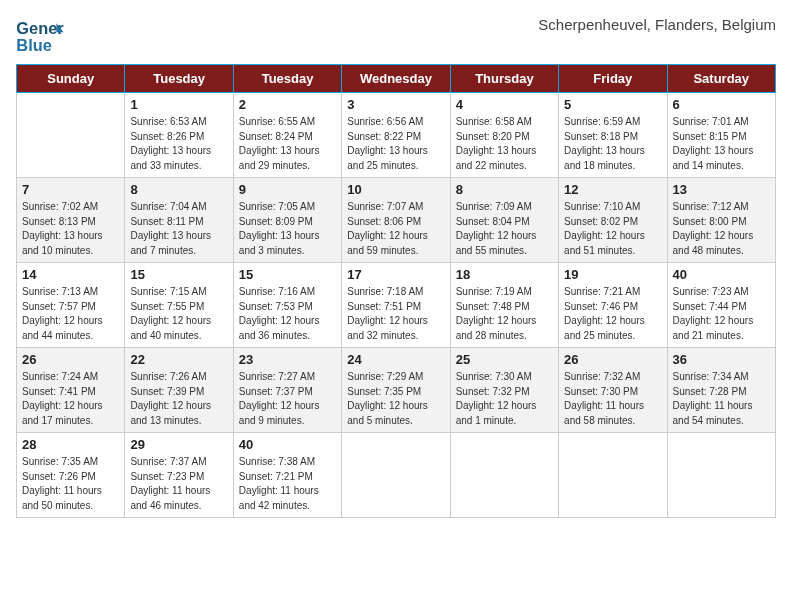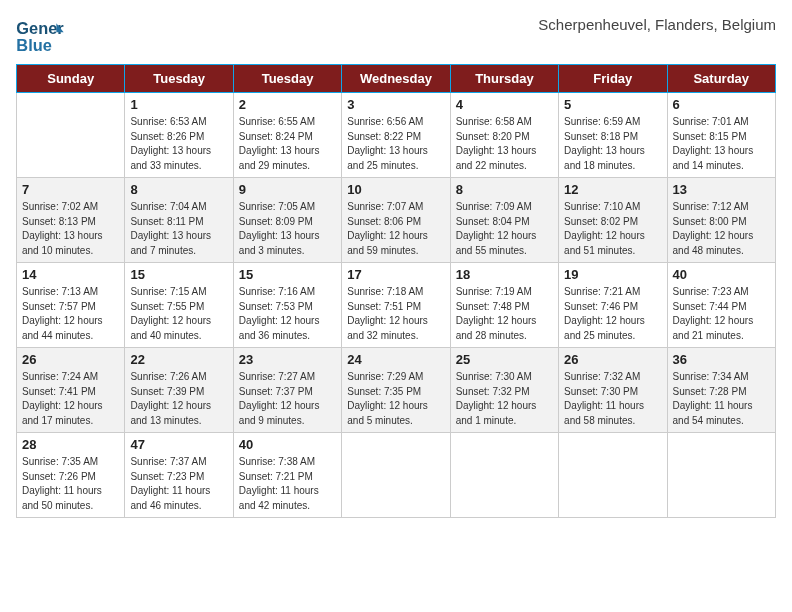--- a/index.html
+++ b/index.html
@@ -230,21 +230,21 @@
           <span class="day-number">36</span>
           <div class="day-info">Sunrise: 7:34 AM<br>Sunset: 7:28 PM<br>Daylight: 11 hours and 54 minutes.</div>
         </td>
       </tr>
       <tr>
         <td>
           <span class="day-number">28</span>
           <div class="day-info">Sunrise: 7:35 AM<br>Sunset: 7:26 PM<br>Daylight: 11 hours and 50 minutes.</div>
         </td>
         <td>
-          <span class="day-number">47</span>
+          <span class="day-number">29</span>
           <div class="day-info">Sunrise: 7:37 AM<br>Sunset: 7:23 PM<br>Daylight: 11 hours and 46 minutes.</div>
         </td>
         <td>
           <span class="day-number">40</span>
           <div class="day-info">Sunrise: 7:38 AM<br>Sunset: 7:21 PM<br>Daylight: 11 hours and 42 minutes.</div>
         </td>
         <td class="empty-cell"></td>
         <td class="empty-cell"></td>
         <td class="empty-cell"></td>
         <td class="empty-cell"></td>

